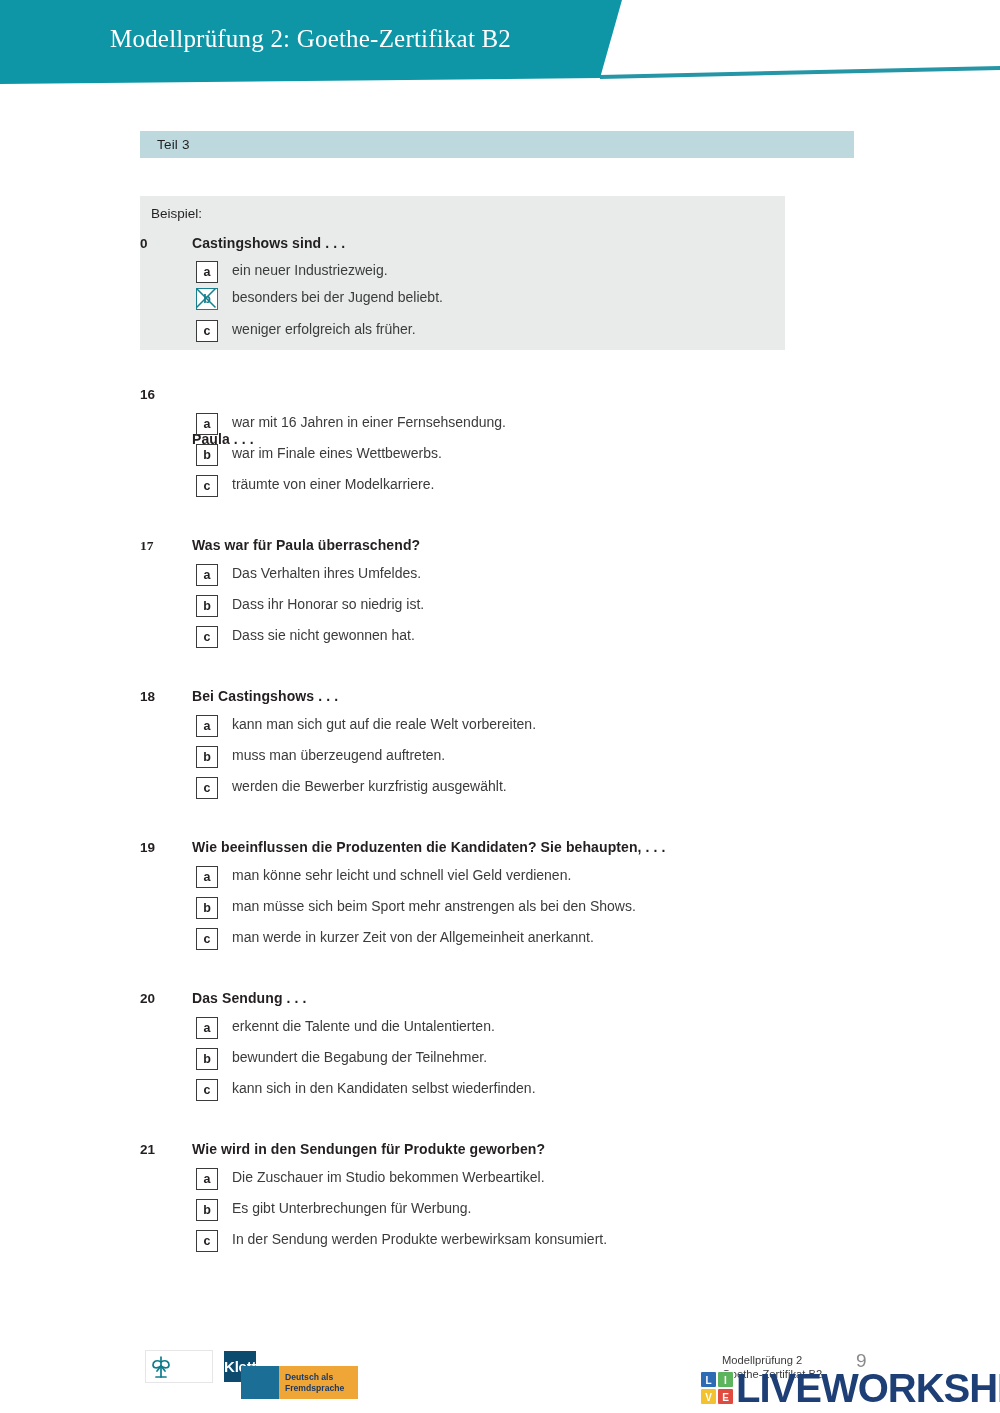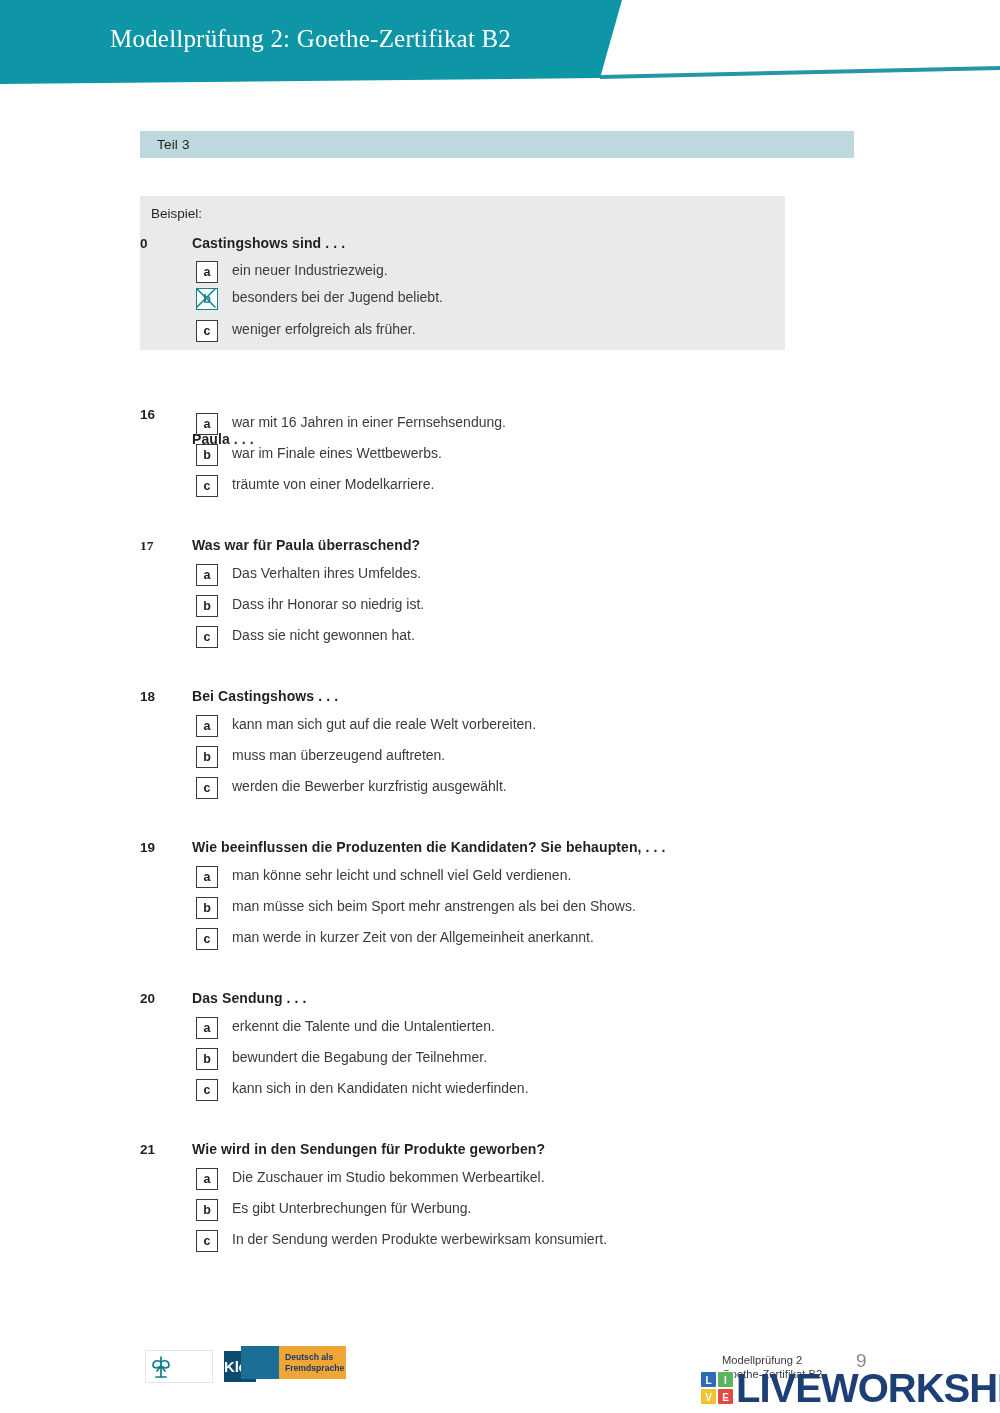--- a/index.html
+++ b/index.html
@@ -171,22 +171,22 @@
     font-size: 15px;
     font-weight: bold;
     line-height: 31px;
     text-align: center;
     letter-spacing: -0.2px;
     margin-left: 48px;
   }
   #daf-logo {
     position: absolute;
     left: 241px;
-    top: 8px;
-    width: 105px;
+    top: 28px;
+    width: 117px;
     height: 33px;
     display: flex;
   }
   #daf-logo .blue {
     width: 38px;
     background: #1b6f96;
   }
   #daf-logo .orange {
     flex: 1;
     background: #efa637;
@@ -297,21 +297,21 @@
         <div class="opt-text">besonders bei der Jugend beliebt.</div>
       </div>
       <div class="opt-row" style="top: 320px; position: absolute;">
         <div class="opt-box">c</div>
         <div class="opt-text">weniger erfolgreich als früher.</div>
       </div>
     </div>
 
   <div id="questions-host">
       <div class="q-block">
-        <div class="q-num" style="top: 407px; text-align: center;">16</div>
+        <div class="q-num" style="top: 387px; text-align: center;">16</div>
         <div class="q-stem" style="top: 386px; margin-top: 45px;">Paula . . .</div>
         <div class="opt-row" style="top: 413px;">
           <div class="opt-box">a</div>
           <div class="opt-text">war mit 16 Jahren in einer Fernsehsendung.</div>
         </div>
         <div class="opt-row" style="top: 444px;">
           <div class="opt-box">b</div>
           <div class="opt-text">war im Finale eines Wettbewerbs.</div>
         </div>
         <div class="opt-row" style="top: 475px;">
@@ -373,21 +373,21 @@
         <div class="opt-row" style="top: 1017px;">
           <div class="opt-box">a</div>
           <div class="opt-text">erkennt die Talente und die Untalentierten.</div>
         </div>
         <div class="opt-row" style="top: 1048px;">
           <div class="opt-box">b</div>
           <div class="opt-text">bewundert die Begabung der Teilnehmer.</div>
         </div>
         <div class="opt-row" style="top: 1079px;">
           <div class="opt-box">c</div>
-          <div class="opt-text">kann sich in den Kandidaten nicht wiederfinden.</div>
+          <div class="opt-text">kann sich in den Kandidaten selbst wiederfinden.</div>
         </div>
       </div>
       <div class="q-block">
         <div class="q-num" style="top: 1142px;">21</div>
         <div class="q-stem" style="top: 1141px;">Wie wird in den Sendungen für Produkte geworben?</div>
         <div class="opt-row" style="top: 1168px;">
           <div class="opt-box">a</div>
           <div class="opt-text">Die Zuschauer im Studio bekommen Werbeartikel.</div>
         </div>
         <div class="opt-row" style="top: 1199px;">

